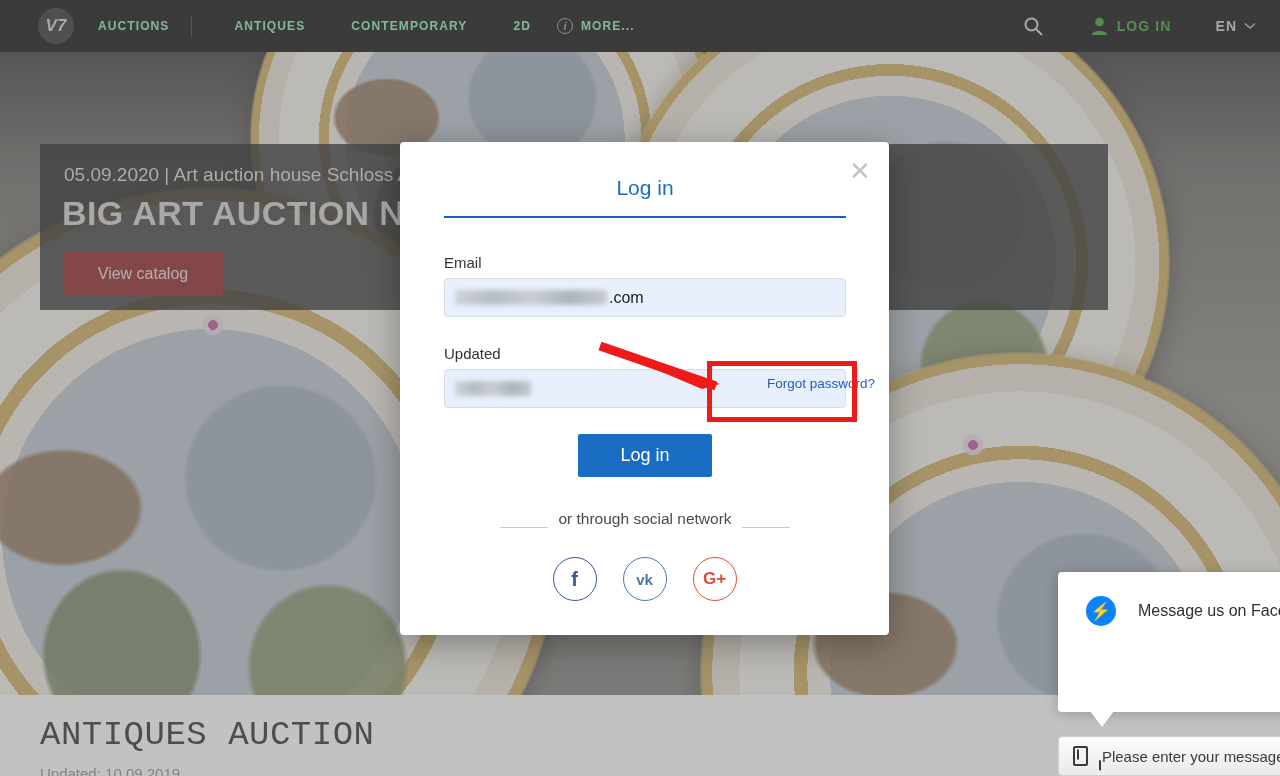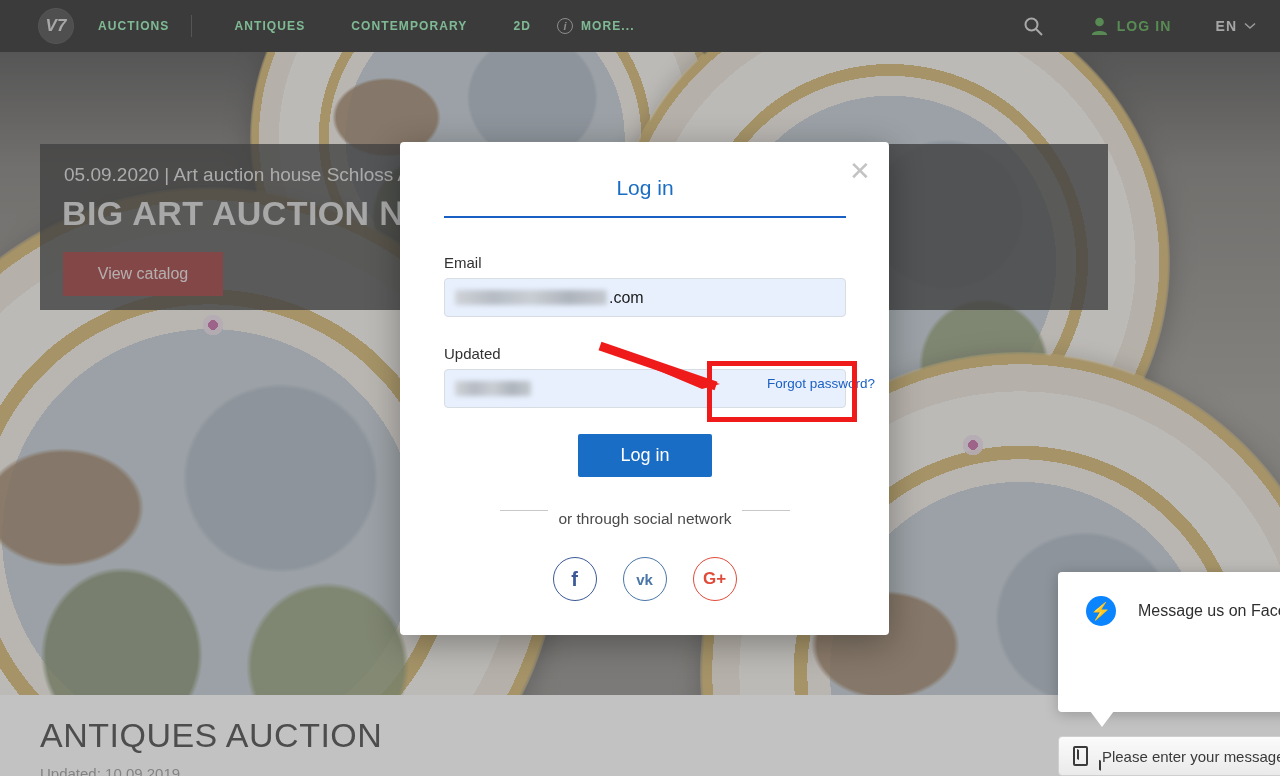--- a/index.html
+++ b/index.html
@@ -53,21 +53,21 @@
   .p2 { left:610px; top:-70px; width:560px; height:560px; }
   .p3 { left:700px; top:300px; width:640px; height:640px; }
   .p4 { left:250px; top:-150px; width:470px; height:470px; }
 
   .lower-page {
     position: absolute; left:0; top:695px; width:1280px; height:81px;
     background:#ffffff;
   }
   .lower-title {
     position:absolute; left:40px; top:716px;
-    font-size:34px; letter-spacing:.5px; color:#2b2b2b; font-weight:400;
+    font-size:34px; letter-spacing:.5px; color:#2b2b2b; font-weight:400;font-family:Liberation Mono, monospace;
   }
   .lower-sub {
     position:absolute; left:40px; top:765px;
     font-size:15px; color:#8d8d8d;
   }
 
   
   .banner {
     position:absolute; left:40px; top:92px; width:1068px; height:166px;
     background: rgba(24,24,24,.80);
@@ -161,21 +161,21 @@
   }
 
   .login-btn {
     position:absolute; left:178px; top:292px; width:134px; height:43px;
     background:#1a6dc4; color:#fff; font-size:18px; border:0; border-radius:2px;
     cursor:pointer; display:flex; align-items:center; justify-content:center;
   }
 
   .divider {
     position:absolute; left:100px; top:368px; width:290px;
-    display:flex; align-items:flex-start; gap:10px; color:#4a4a4a; font-size:15.5px;
+    display:flex; align-items:flex-end; gap:10px; color:#4a4a4a; font-size:15.5px;
   }
   .divider .rule { flex:1; height:1px; background:#c8c8c8; }
 
   .socials { position:absolute; left:0; top:415px; width:489px; display:flex; justify-content:center; gap:26px; }
   .soc {
     width:44px; height:44px; border-radius:50%;
     display:flex; align-items:center; justify-content:center;
     font-size:20px; font-weight:700; cursor:pointer; background:#fff;
   }
   .soc-fb { border:1.5px solid #3b5998; color:#3b5998; }

